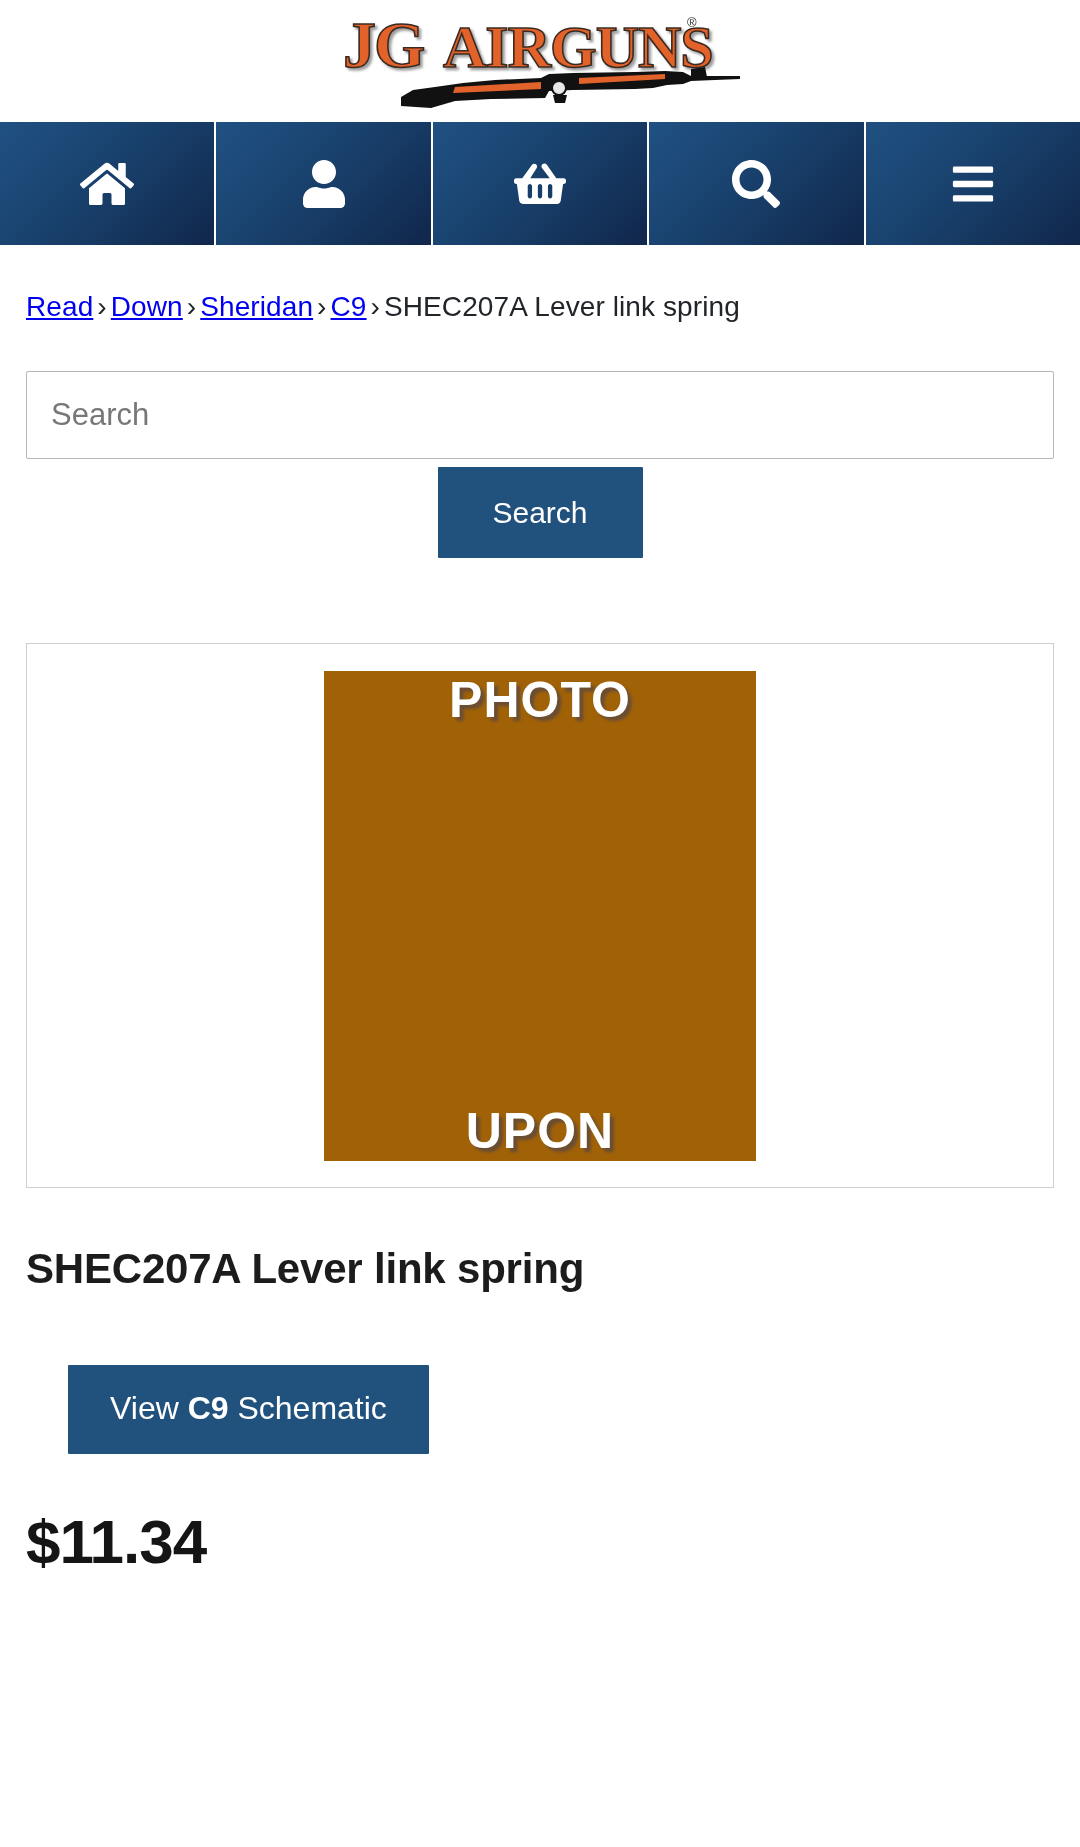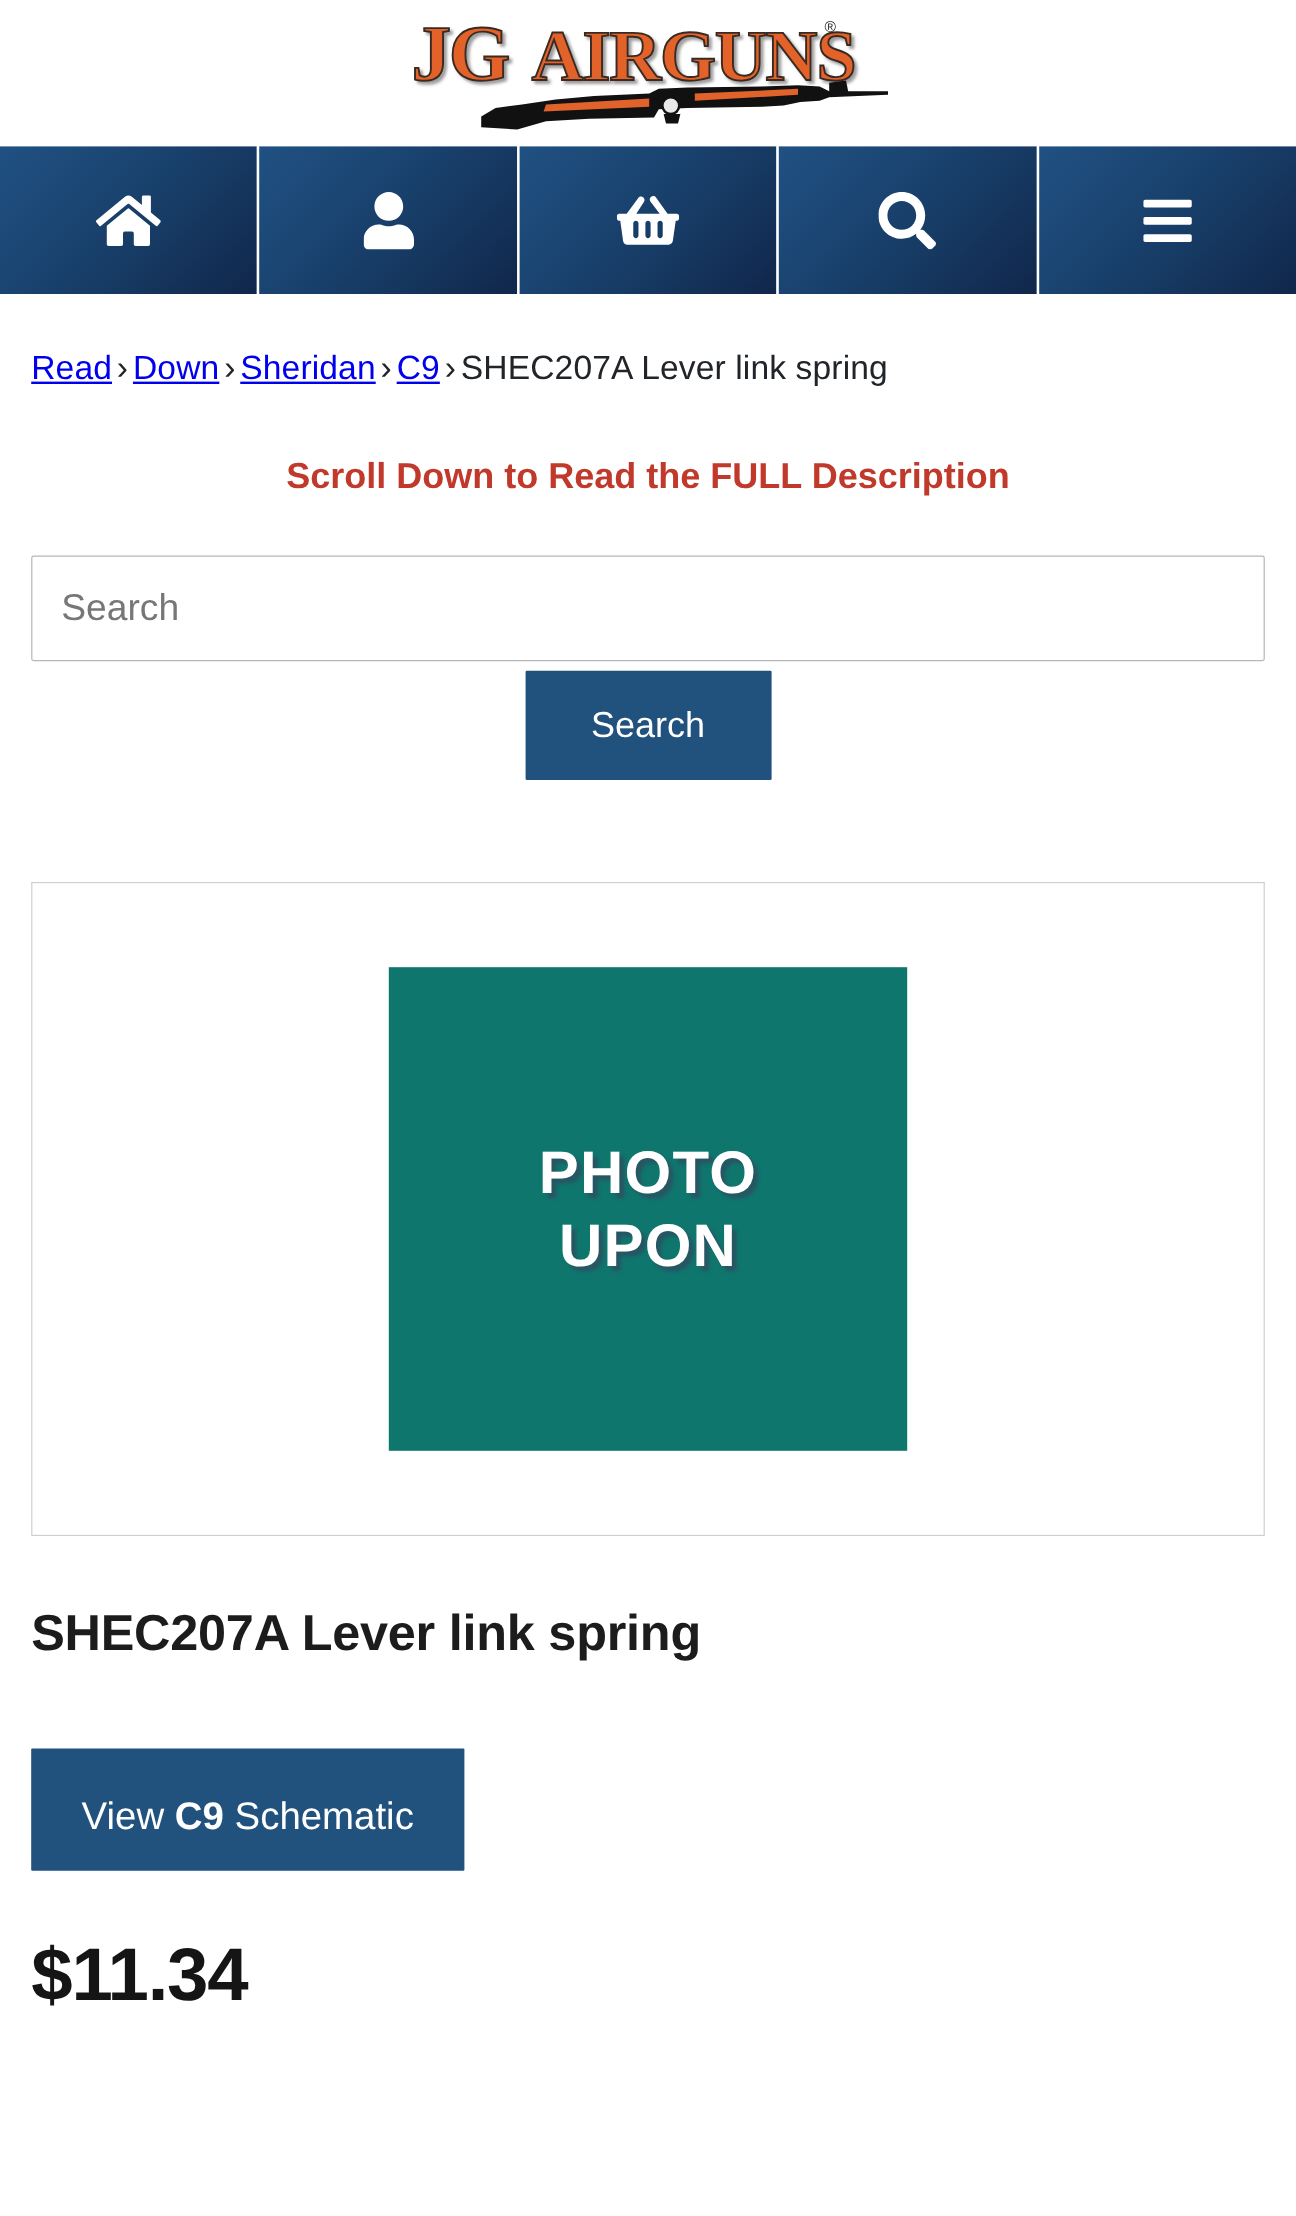--- a/index.html
+++ b/index.html
@@ -114,26 +114,26 @@
     margin-top: 85px;
     border: 1px solid #cfcfcf;
     height: 545px;
     display: flex;
     align-items: center;
     justify-content: center;
     background: #ffffff;
   }
   .photo-placeholder {
     width: 432px;
-    height: 403px;
-    background: #0f766e;
+    height: 490px;
+    background: #a16207;
     display: flex;
     flex-direction: column;
     align-items: center;
-    justify-content: center;
+    justify-content: space-between;
     gap: 2px;
   }
   .photo-placeholder span {
     color: #ffffff;
     font-family: "Liberation Sans", sans-serif;
     font-weight: bold;
     font-size: 50px;
     letter-spacing: 1px;
     line-height: 1.18;
     text-shadow: 4px 4px 3px rgba(60,60,90,.55);
@@ -146,25 +146,26 @@
     color: #1c1c1c;
     letter-spacing: -.2px;
   }
 
   .schematic-btn {
     margin-top: 44px;
     display: inline-block;
     background: #21517d;
     color: #ffffff;
     font-size: 32px;
-    padding: 38px 42px 27px 42px;
+    padding: 25px 42px 27px 42px;
     border: none;
     cursor: pointer;
     font-family: "Liberation Sans", sans-serif;
     border-radius: 1px;
+    margin-left: 42px;
   }
   .schematic-btn b { font-weight: bold; }
 
   .price {
     margin-top: 52px;
     font-size: 62px;
     font-weight: bold;
     color: #151515;
     letter-spacing: -1px;
   }
@@ -233,21 +234,20 @@
     </a>
 
   </nav>
 
   <main class="content">
 
     <div class="breadcrumb">
       <a href="#">Read</a><span class="sep">›</span><a href="#">Down</a><span class="sep">›</span><a href="#">Sheridan</a><span class="sep">›</span><a href="#">C9</a><span class="sep">›</span><span>SHEC207A Lever link spring</span>
     </div>
 
-    <div class="scroll-note">Scroll Down to Read the FULL Description</div>
 
     <div class="search-row">
       <input class="search-input" type="text" placeholder="Search" style="">
       <div class="search-btn-wrap">
         <button class="search-btn">Search</button>
       </div>
     </div>
 
     <div class="product-image-box">
       <div class="photo-placeholder">

